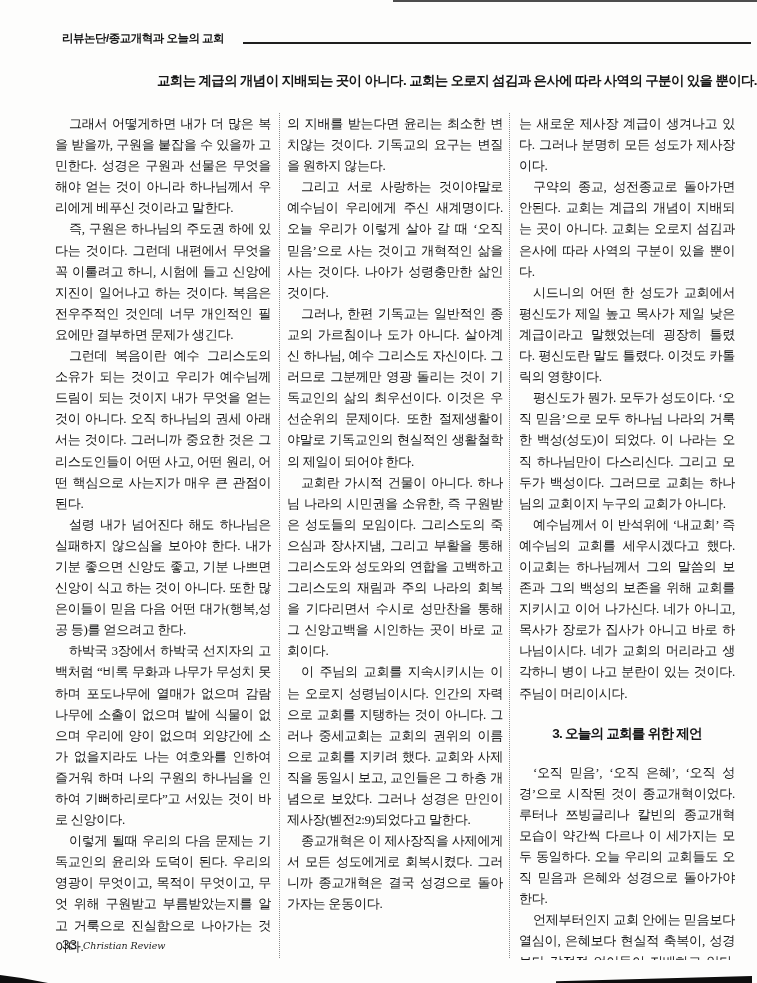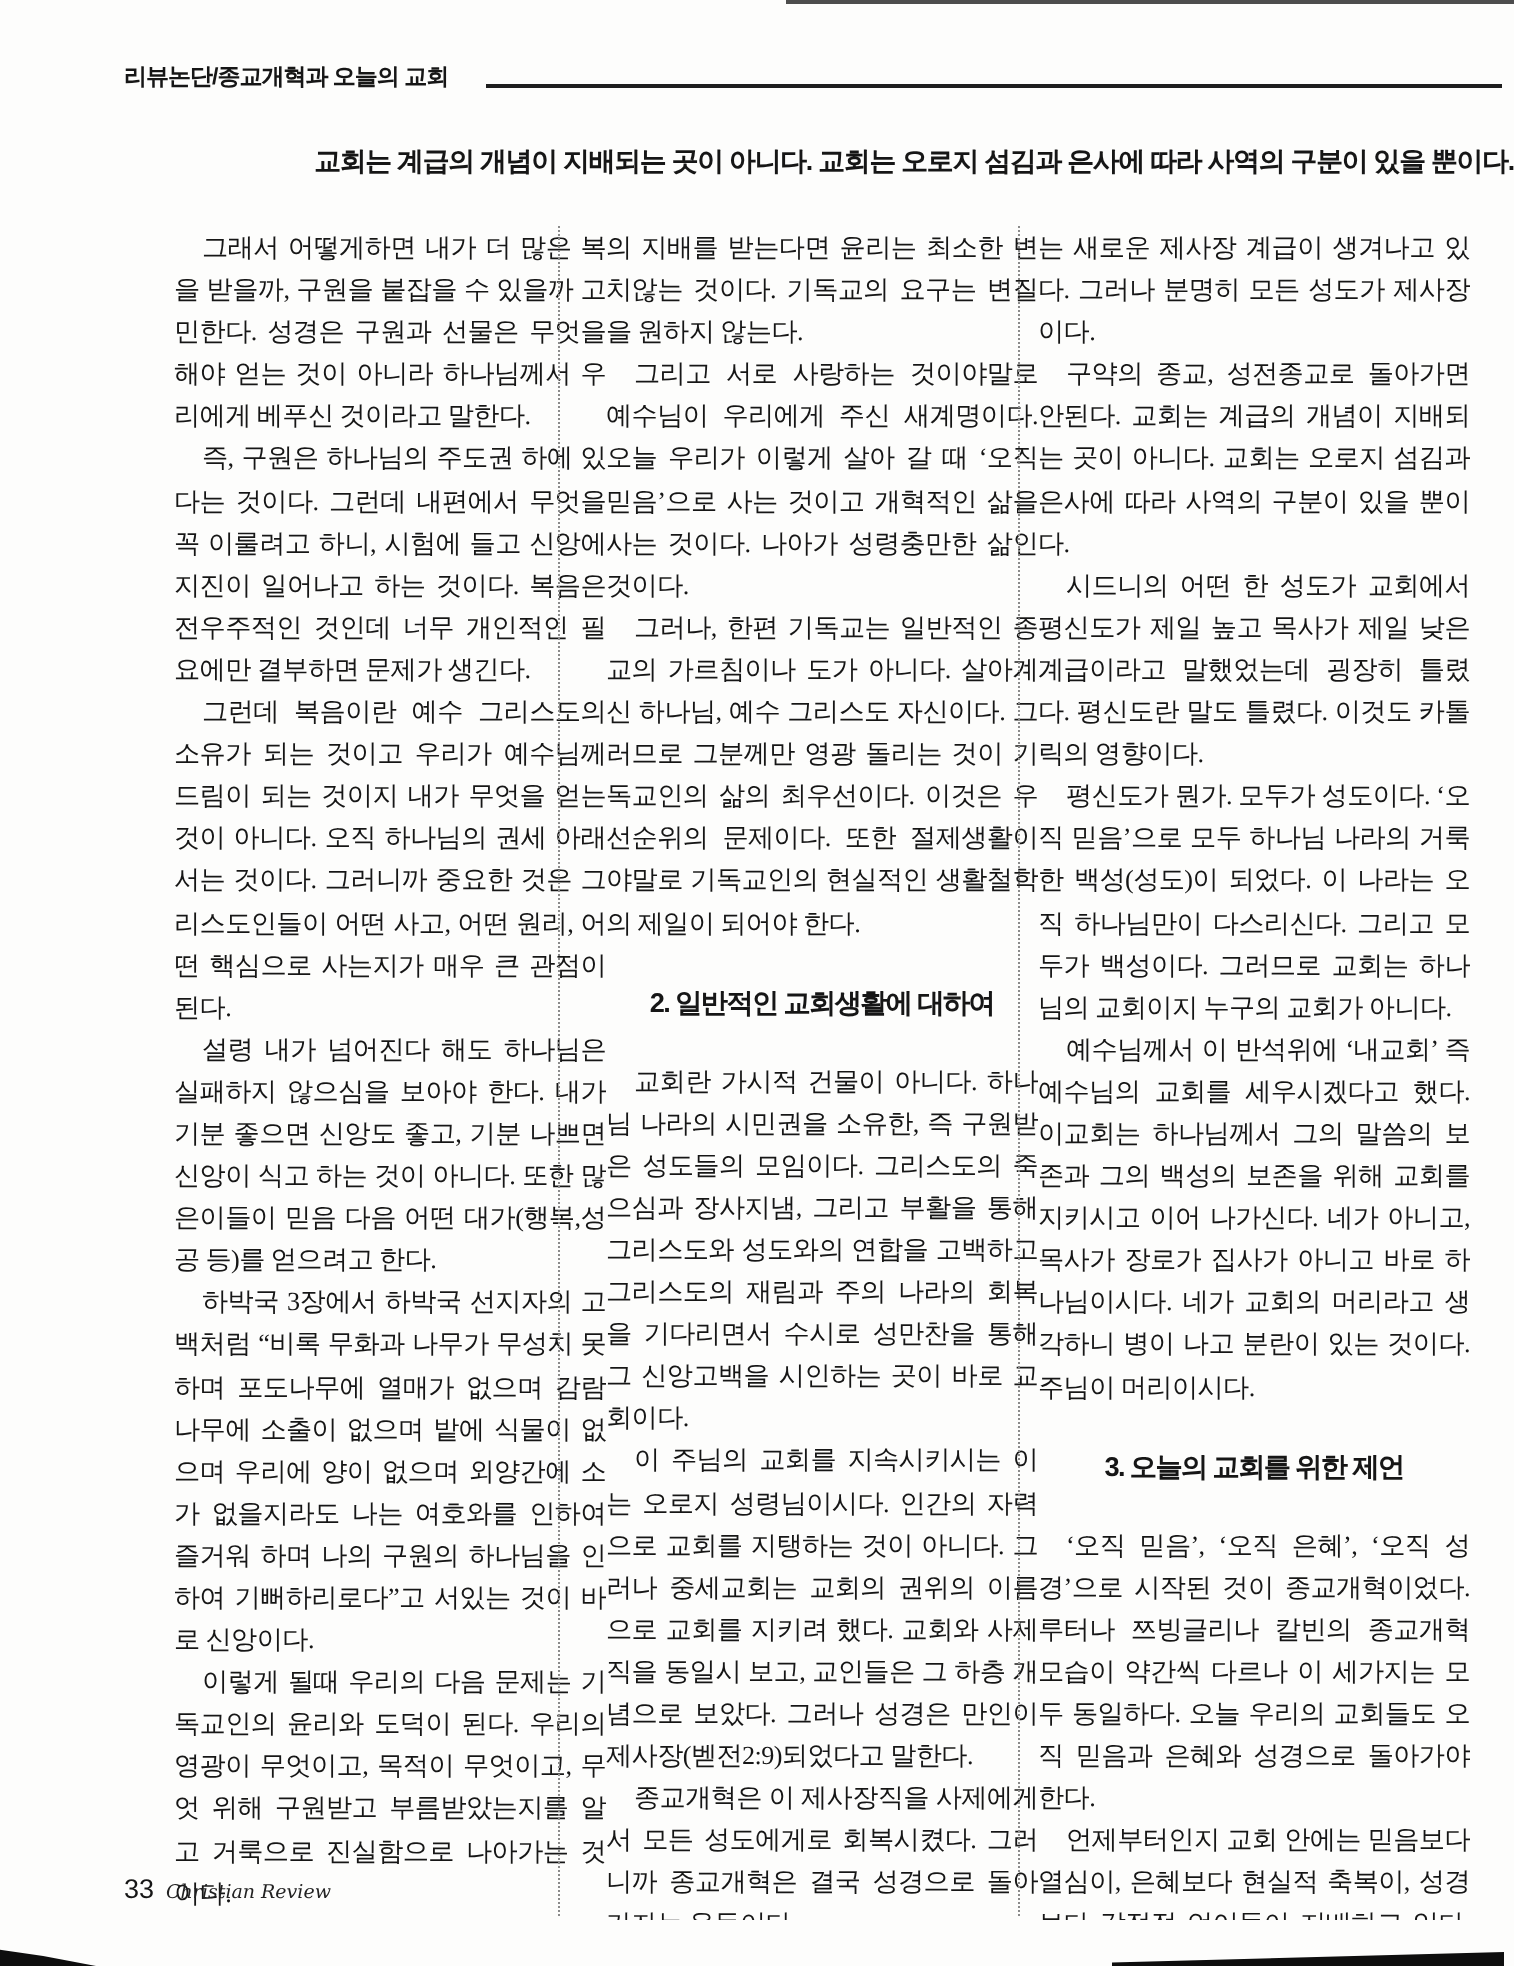--- a/index.html
+++ b/index.html
@@ -17,21 +17,21 @@
     position:absolute;top:42px;left:243px;right:6px;height:2px;background:#1e1e1e;
   }
   .pull-quote{
     position:absolute;top:72px;left:0;width:100%;
     text-align:right;
     font-family:"Liberation Sans","DejaVu Sans",sans-serif;
     font-weight:700;font-size:13.4px;letter-spacing:-0.6px;white-space:nowrap;
   }
   .columns{
     position:absolute;top:113px;left:55px;width:680px;height:847px;
-    display:flex;overflow:hidden;justify-content:flex-end;
+    display:flex;gap:16px;overflow:hidden;
   }
   .col{flex:0 0 216px;width:216px;overflow:hidden;}
   .col p,.col h3{margin:0;}
   .col p{
     font-size:13.1px;line-height:21.1px;letter-spacing:-0.3px;
     text-align:justify;word-break:break-all;text-indent:14px;
   }
   .col p.cont{text-indent:0;}
   .col h3.head{
     font-family:"Liberation Sans","DejaVu Sans",sans-serif;
@@ -84,21 +84,20 @@
       <p class="body">그런데 복음이란 예수 그리스도의 소유가 되는 것이고 우리가 예수님께 드림이 되는 것이지 내가 무엇을 얻는 것이 아니다. 오직 하나님의 권세 아래 서는 것이다. 그러니까 중요한 것은 그리스도인들이 어떤 사고, 어떤 원리, 어떤 핵심으로 사는지가 매우 큰 관점이 된다.</p>
       <p class="body">설령 내가 넘어진다 해도 하나님은 실패하지 않으심을 보아야 한다. 내가 기분 좋으면 신앙도 좋고, 기분 나쁘면 신앙이 식고 하는 것이 아니다. 또한 많은이들이 믿음 다음 어떤 대가(행복,성공 등)를 얻으려고 한다.</p>
       <p class="body">하박국 3장에서 하박국 선지자의 고백처럼 “비록 무화과 나무가 무성치 못하며 포도나무에 열매가 없으며 감람나무에 소출이 없으며 밭에 식물이 없으며 우리에 양이 없으며 외양간에 소가 없을지라도 나는 여호와를 인하여 즐거워 하며 나의 구원의 하나님을 인하여 기뻐하리로다”고 서있는 것이 바로 신앙이다.</p>
       <p class="body">이렇게 될때 우리의 다음 문제는 기독교인의 윤리와 도덕이 된다. 우리의 영광이 무엇이고, 목적이 무엇이고, 무엇 위해 구원받고 부름받았는지를 알고 거룩으로 진실함으로 나아가는 것이다.</p>
       <p class="body">한마디로 기독교는 윤리적 종교이다. 모든 윤리가 기독교는 아니지만 분명히 기독교는 윤리이다. 윤리적 삶이 요구된다. 도덕이 시간과 공간</p>
     </div>
   <div class="col">
       <p class="cont">의 지배를 받는다면 윤리는 최소한 변치않는 것이다. 기독교의 요구는 변질을 원하지 않는다.</p>
       <p class="body">그리고 서로 사랑하는 것이야말로 예수님이 우리에게 주신 새계명이다. 오늘 우리가 이렇게 살아 갈 때 ‘오직 믿음’으로 사는 것이고 개혁적인 삶을 사는 것이다. 나아가 성령충만한 삶인 것이다.</p>
       <p class="body">그러나, 한편 기독교는 일반적인 종교의 가르침이나 도가 아니다. 살아계신 하나님, 예수 그리스도 자신이다. 그러므로 그분께만 영광 돌리는 것이 기독교인의 삶의 최우선이다. 이것은 우선순위의 문제이다. 또한 절제생활이야말로 기독교인의 현실적인 생활철학의 제일이 되어야 한다.</p>
-      <h3 class="head">2. 일반적인 교회생활에 대하여</h3>
       <p class="body">교회란 가시적 건물이 아니다. 하나님 나라의 시민권을 소유한, 즉 구원받은 성도들의 모임이다. 그리스도의 죽으심과 장사지냄, 그리고 부활을 통해 그리스도와 성도와의 연합을 고백하고 그리스도의 재림과 주의 나라의 회복을 기다리면서 수시로 성만찬을 통해 그 신앙고백을 시인하는 곳이 바로 교회이다.</p>
       <p class="body">이 주님의 교회를 지속시키시는 이는 오로지 성령님이시다. 인간의 자력으로 교회를 지탱하는 것이 아니다. 그러나 중세교회는 교회의 권위의 이름으로 교회를 지키려 했다. 교회와 사제직을 동일시 보고, 교인들은 그 하층 개념으로 보았다. 그러나 성경은 만인이 제사장(벧전2:9)되었다고 말한다.</p>
       <p class="body">종교개혁은 이 제사장직을 사제에게서 모든 성도에게로 회복시켰다. 그러니까 종교개혁은 결국 성경으로 돌아가자는 운동이다.</p>
     </div>
   <div class="col">
       <p class="cont">는 새로운 제사장 계급이 생겨나고 있다. 그러나 분명히 모든 성도가 제사장이다.</p>
       <p class="body">구약의 종교, 성전종교로 돌아가면 안된다. 교회는 계급의 개념이 지배되는 곳이 아니다. 교회는 오로지 섬김과 은사에 따라 사역의 구분이 있을 뿐이다.</p>
       <p class="body">시드니의 어떤 한 성도가 교회에서 평신도가 제일 높고 목사가 제일 낮은 계급이라고 말했었는데 굉장히 틀렸다. 평신도란 말도 틀렸다. 이것도 카톨릭의 영향이다.</p>
       <p class="body">평신도가 뭔가. 모두가 성도이다. ‘오직 믿음’으로 모두 하나님 나라의 거룩한 백성(성도)이 되었다. 이 나라는 오직 하나님만이 다스리신다. 그리고 모두가 백성이다. 그러므로 교회는 하나님의 교회이지 누구의 교회가 아니다.</p>
       <p class="body">예수님께서 이 반석위에 ‘내교회’ 즉 예수님의 교회를 세우시겠다고 했다. 이교회는 하나님께서 그의 말씀의 보존과 그의 백성의 보존을 위해 교회를 지키시고 이어 나가신다. 네가 아니고, 목사가 장로가 집사가 아니고 바로 하나님이시다. 네가 교회의 머리라고 생각하니 병이 나고 분란이 있는 것이다. 주님이 머리이시다.</p>

